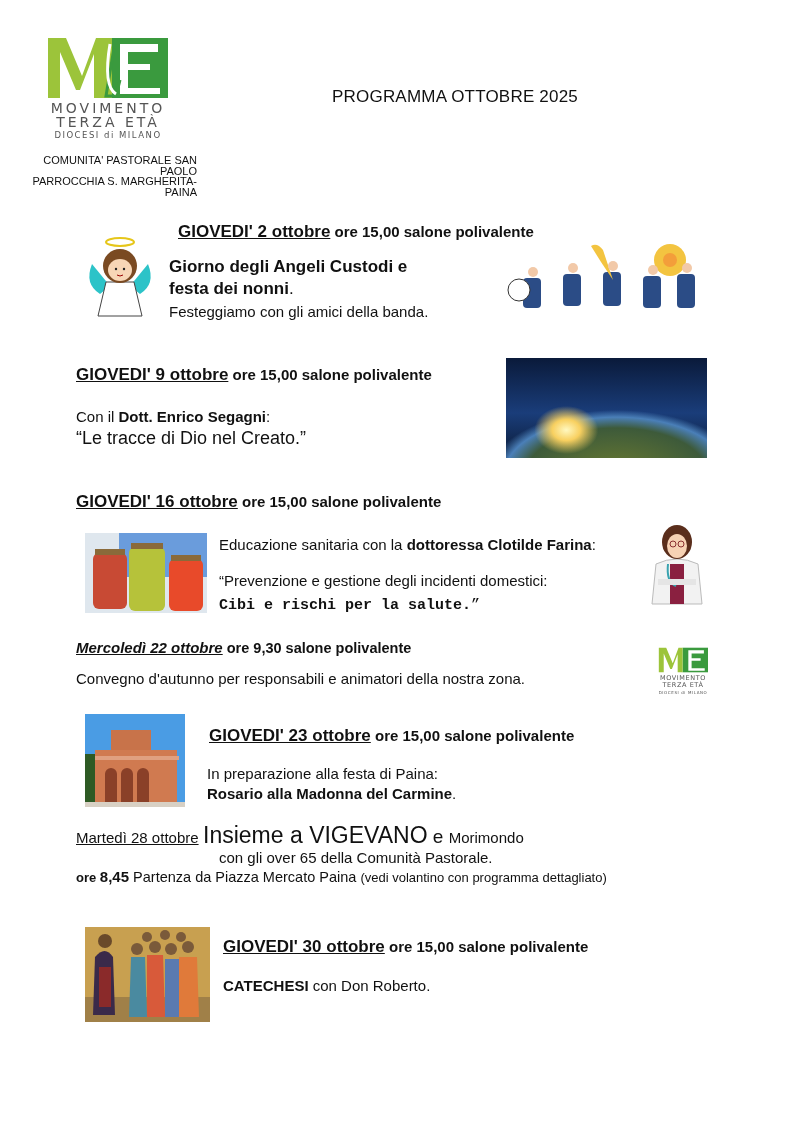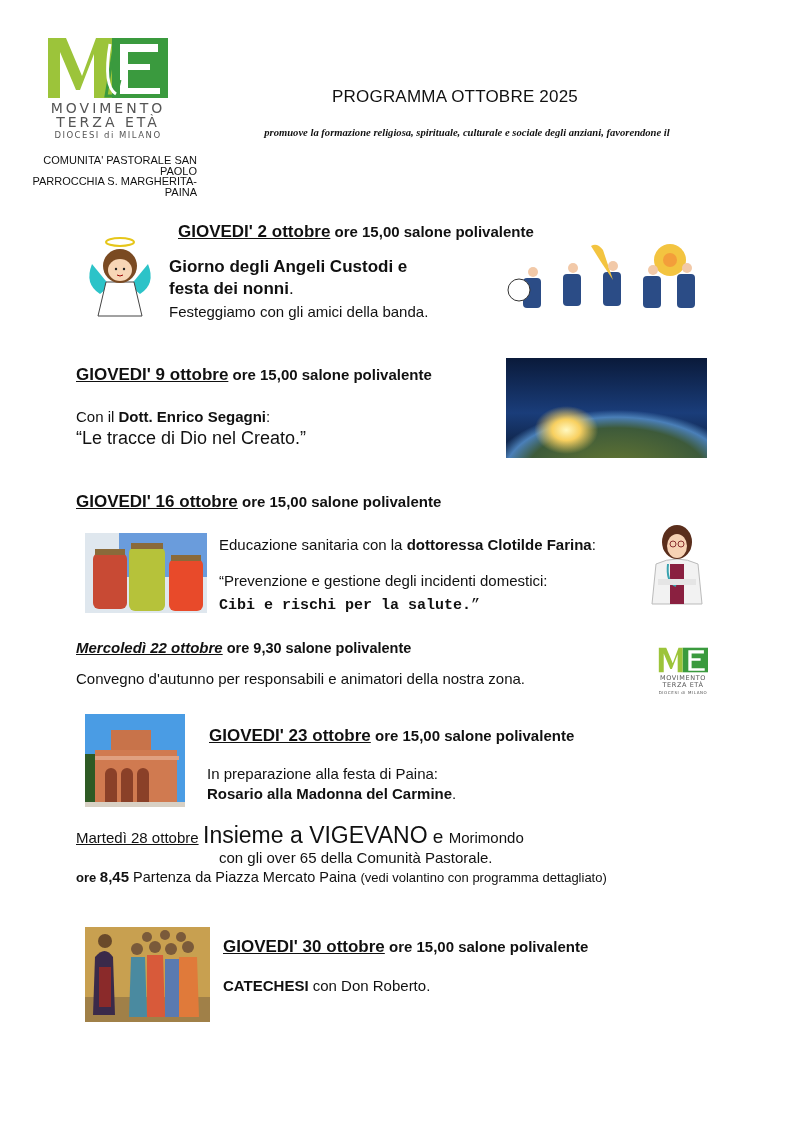--- a/index.html
+++ b/index.html
@@ -41,21 +41,20 @@
   <div class="logo-text logo-l2">TERZA ETÀ</div>
   <div class="logo-text logo-l3">DIOCESI di MILANO</div>
 </div>
 <div class="community">
   <div>COMUNITA' PASTORALE SAN PAOLO</div>
   <div>PARROCCHIA S. MARGHERITA-PAINA</div>
 </div>
 
 <div class="title">PROGRAMMA OTTOBRE 2025</div>
 <div class="mission">
-  <div>promuove la formazione religiosa, spirituale, culturale e sociale degli anziani, favorendone il</div>
 </div>
 
 <div>
   <div class="abs head" style="left:178px; top:222px;">
     <span class="date">GIOVEDI' 2 ottobre</span>
     <span>ore 15,00 salone polivalente</span>
   </div>
   <svg class="img" style="left:82px; top:234px; width:76px; height:88px;" viewBox="0 0 76 88">
     <ellipse cx="38" cy="8" rx="14" ry="4" fill="none" stroke="#e6c619" stroke-width="2"></ellipse>
     <path d="M10 30 Q2 50 18 60 L28 52 Z" fill="#2cc3c8"></path>

